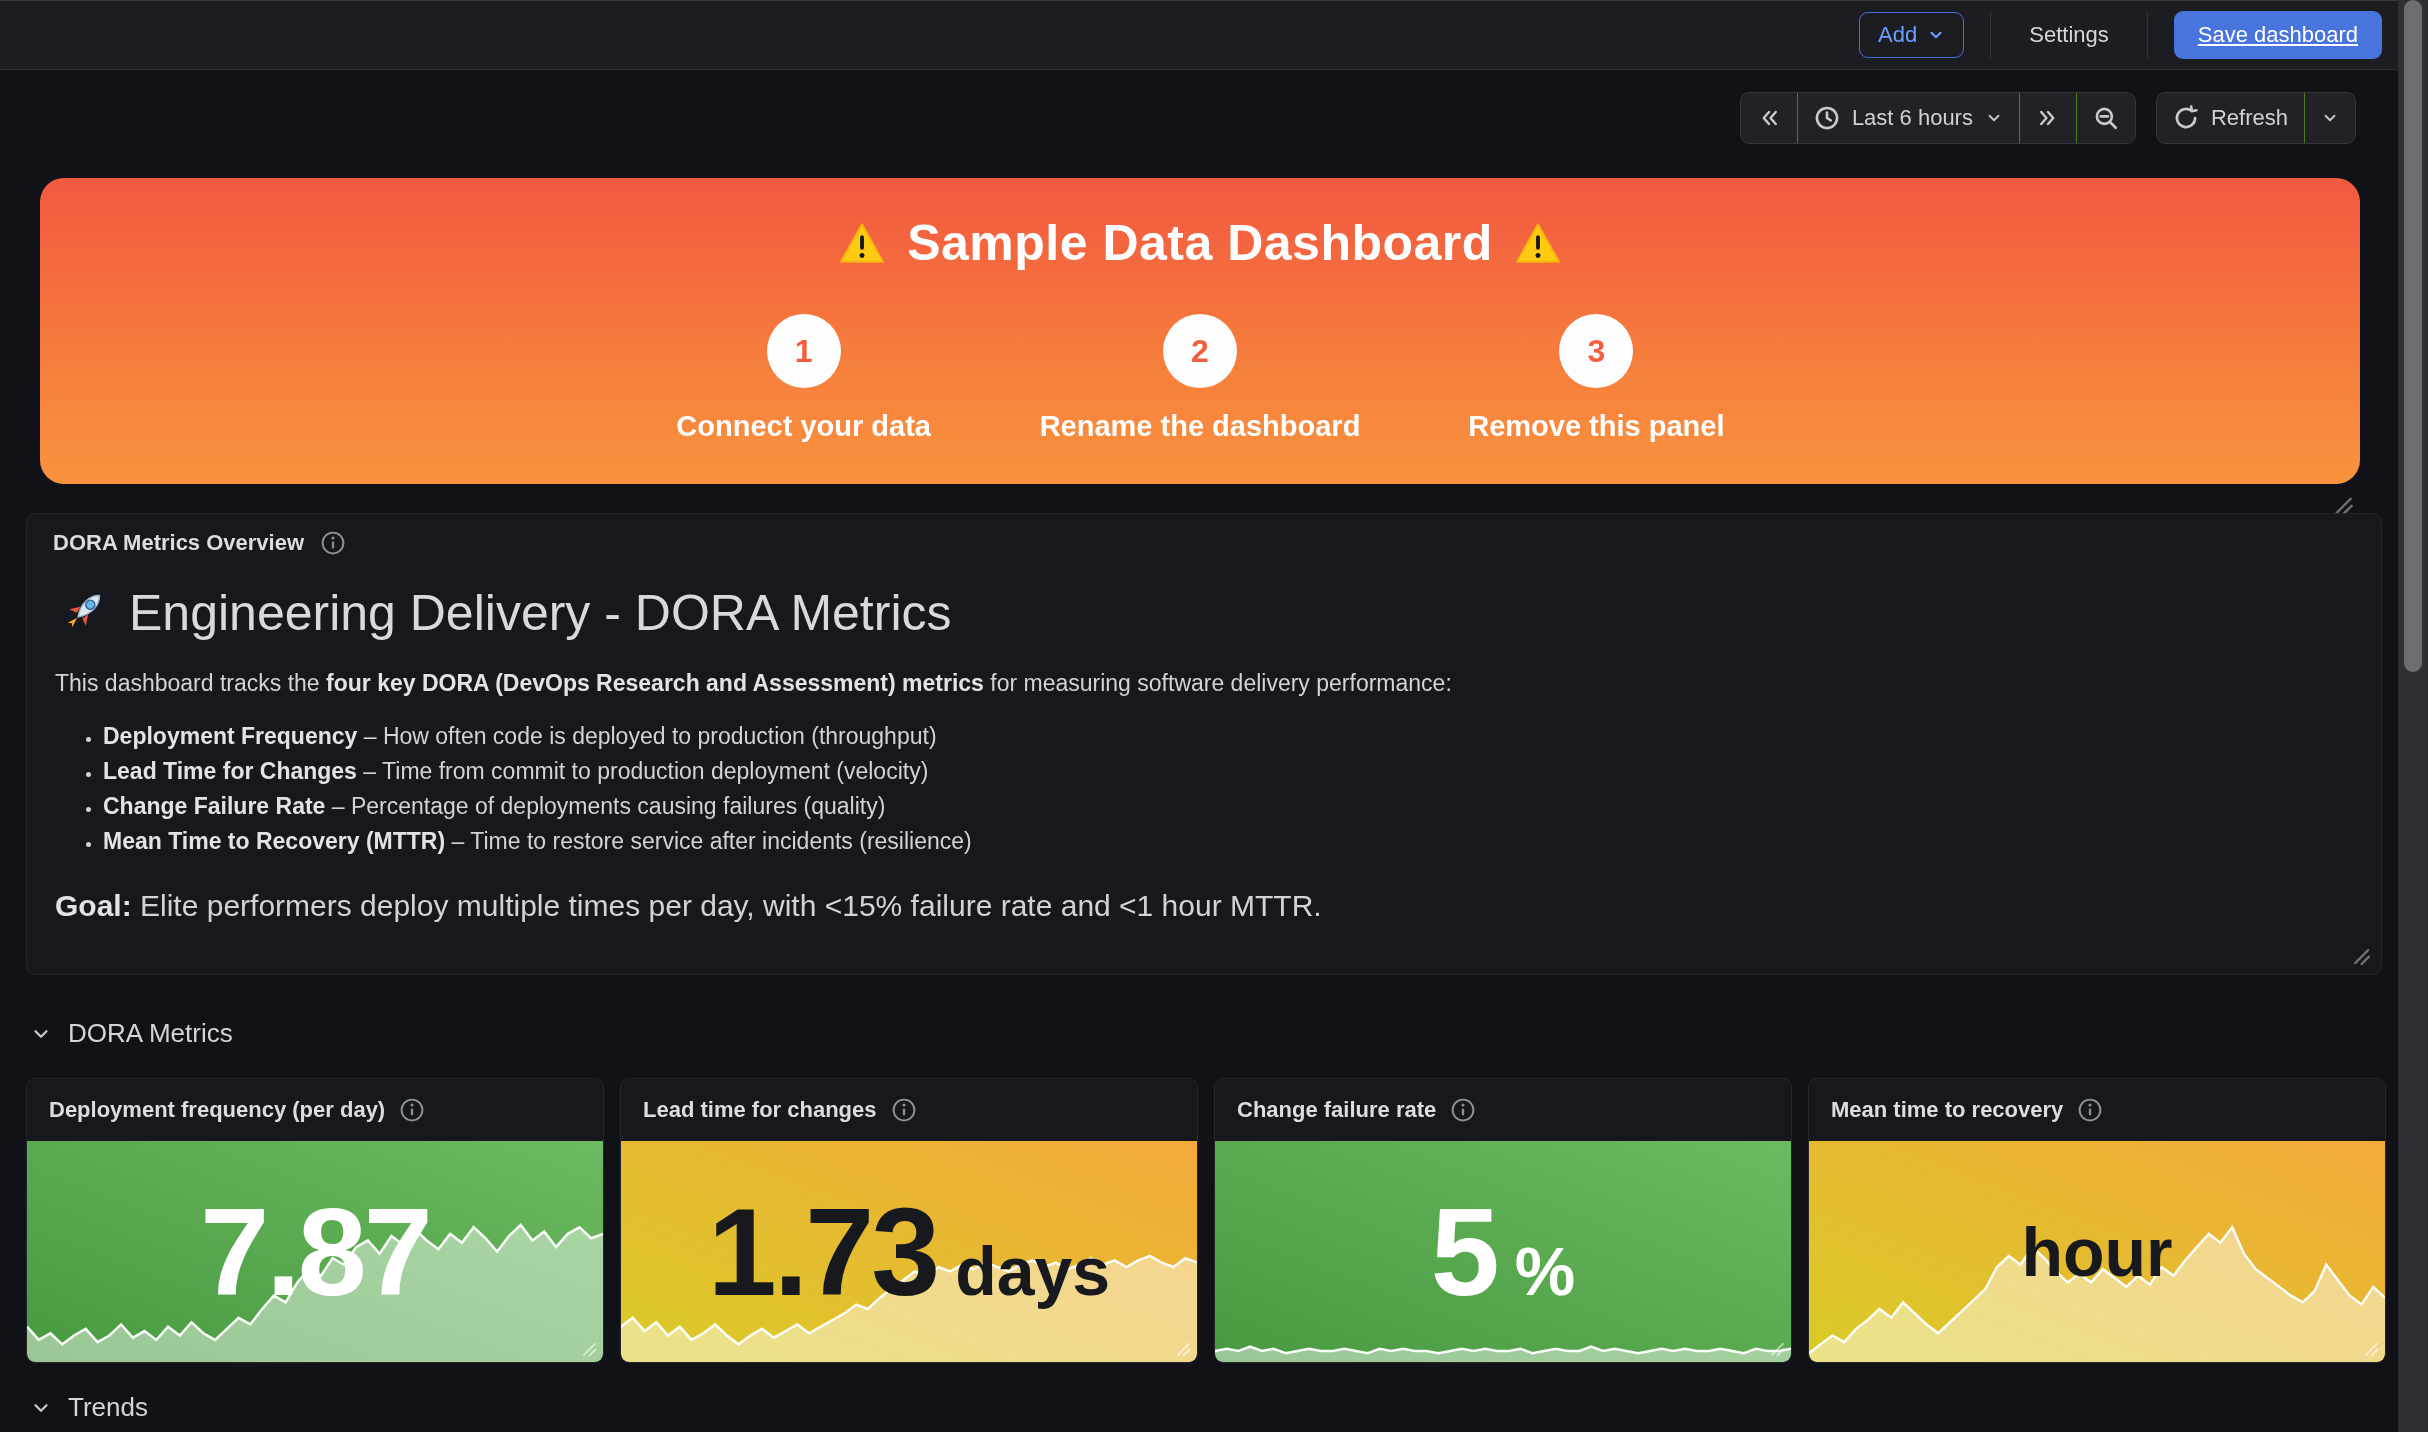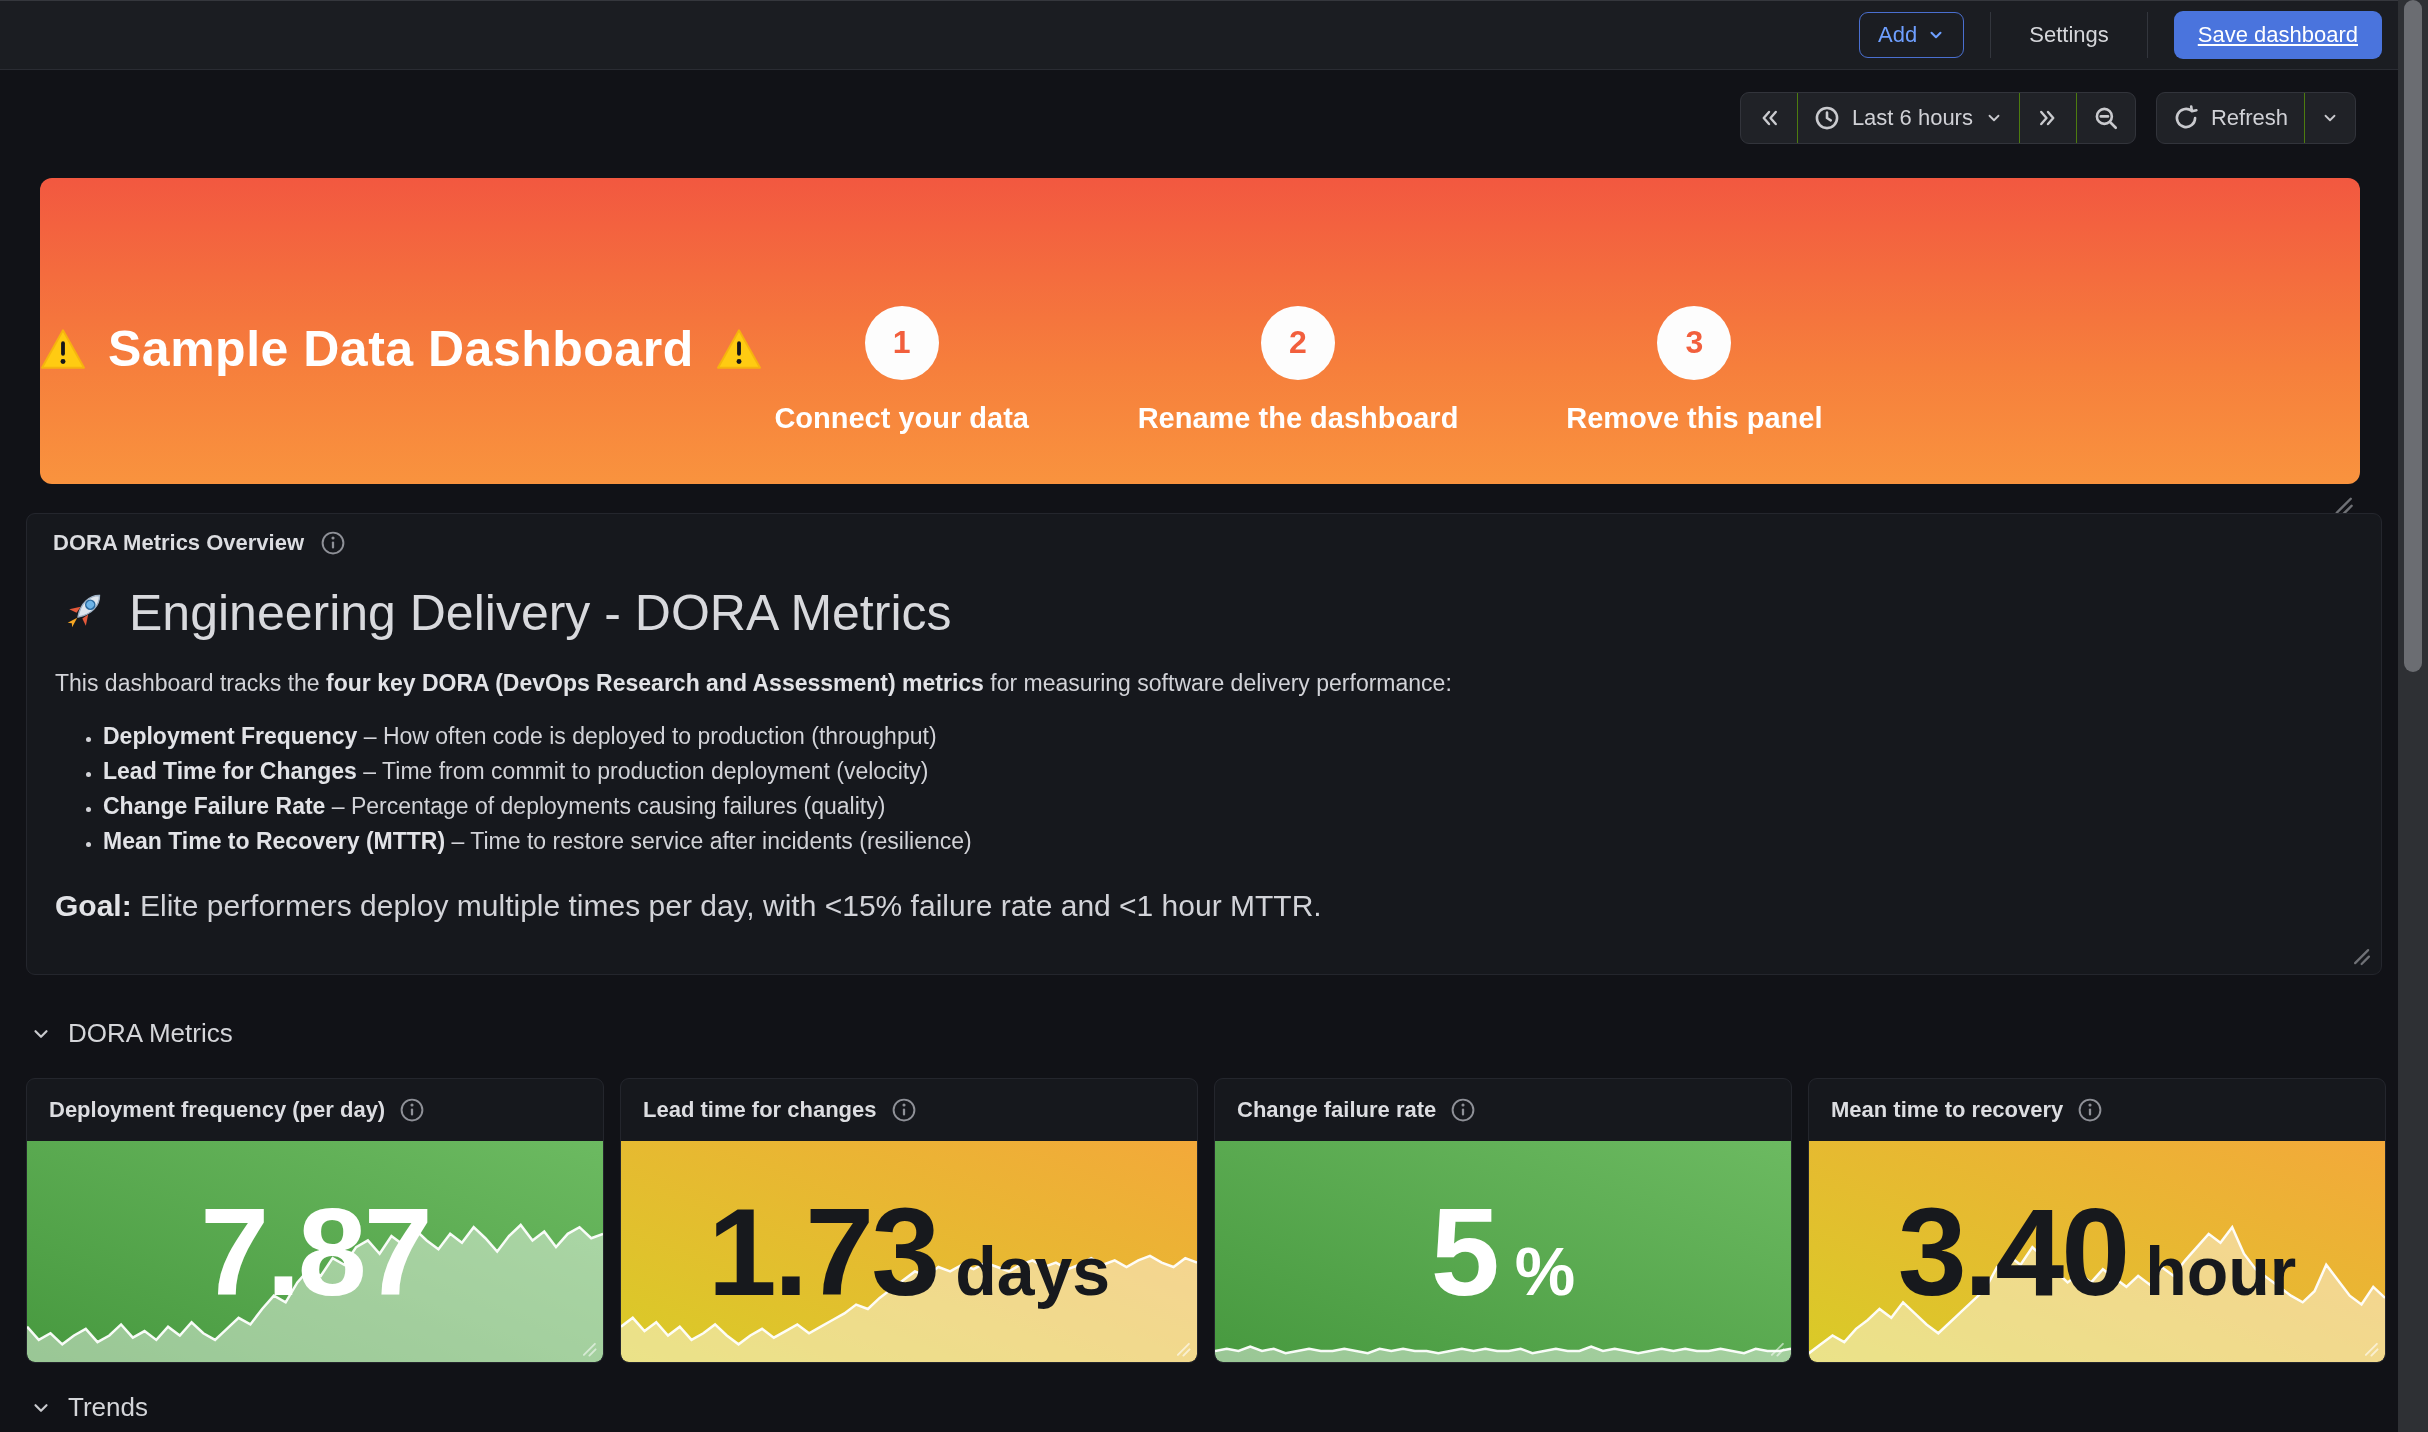--- a/index.html
+++ b/index.html
@@ -34,23 +34,23 @@
   .btn-group { display:flex; align-items:stretch; border:1px solid #32343b; border-radius:9px;
                background:#202227; overflow:hidden; height:52px; }
   .tb-btn { display:flex; align-items:center; gap:12px; padding:0 16px; color:#d0d1d6;
             font-size:22px; font-weight:500; cursor:pointer; }
   .tb-btn + .tb-btn { border-left:1px solid #4d7c0f; }
   .icon-stroke { stroke:#c9cace; fill:none; stroke-width:1.6; stroke-linecap:round; stroke-linejoin:round; }
 
   
   .banner {
     position:absolute; left:40px; top:178px; width:2320px; height:306px;
-    border-radius:12px;
+    border-radius:24px;
     background:linear-gradient(180deg,#f25840 0%,#f67f3c 62%,#f9933e 100%);
-    display:flex; flex-direction:row; align-items:center; padding-top:36px;
+    display:flex; flex-direction:column; align-items:center; padding-top:36px;
   }
   .banner-title-row { display:flex; align-items:center; gap:22px; }
   .banner-title { color:#ffffff; font-size:50px; font-weight:700; letter-spacing:0.5px; }
   .steps-row { margin-top:42px; display:flex; gap:96px; }
   .step { display:flex; flex-direction:column; align-items:center; gap:22px; min-width:280px; }
   .step-circle { width:74px; height:74px; border-radius:50%; background:#fdfdfd;
                  display:flex; align-items:center; justify-content:center;
                  color:#f25f3d; font-size:32px; font-weight:700; }
   .step-label { color:#ffffff; font-size:29px; font-weight:600; }
 
@@ -335,21 +335,20 @@
       <circle cx="8" cy="4.9" r="0.95" fill="#8e9097"></circle>
     </svg>
   </div>
   <div class="stat-body bg-yellow">
     <svg class="spark" viewBox="0 0 100 100" preserveAspectRatio="none">
         <path d="M0.00,96.00 L2.04,92.00 L4.08,88.00 L6.12,91.00 L8.16,85.00 L10.20,81.00 L12.24,76.00 L14.29,80.00 L16.33,73.00 L18.37,78.00 L20.41,83.00 L22.45,87.00 L24.49,82.00 L26.53,77.00 L28.57,72.00 L30.61,67.00 L32.65,57.00 L34.69,52.00 L36.73,56.00 L38.78,48.00 L40.82,53.00 L42.86,59.00 L44.90,64.00 L46.94,60.00 L48.98,64.00 L51.02,58.00 L53.06,62.00 L55.10,66.00 L57.14,61.00 L59.18,65.00 L61.22,57.00 L63.27,61.00 L65.31,54.00 L67.35,48.00 L69.39,42.00 L71.43,46.00 L73.47,39.00 L75.51,51.00 L77.55,58.00 L79.59,62.00 L81.63,66.00 L83.67,70.00 L85.71,73.00 L87.76,68.00 L89.80,56.00 L91.84,63.00 L93.88,70.00 L95.92,74.00 L97.96,66.00 L100.00,71.00 L100,100 L0,100 Z" class="spark-area"></path>
         <path d="M0.00,96.00 L2.04,92.00 L4.08,88.00 L6.12,91.00 L8.16,85.00 L10.20,81.00 L12.24,76.00 L14.29,80.00 L16.33,73.00 L18.37,78.00 L20.41,83.00 L22.45,87.00 L24.49,82.00 L26.53,77.00 L28.57,72.00 L30.61,67.00 L32.65,57.00 L34.69,52.00 L36.73,56.00 L38.78,48.00 L40.82,53.00 L42.86,59.00 L44.90,64.00 L46.94,60.00 L48.98,64.00 L51.02,58.00 L53.06,62.00 L55.10,66.00 L57.14,61.00 L59.18,65.00 L61.22,57.00 L63.27,61.00 L65.31,54.00 L67.35,48.00 L69.39,42.00 L71.43,46.00 L73.47,39.00 L75.51,51.00 L77.55,58.00 L79.59,62.00 L81.63,66.00 L83.67,70.00 L85.71,73.00 L87.76,68.00 L89.80,56.00 L91.84,63.00 L93.88,70.00 L95.92,74.00 L97.96,66.00 L100.00,71.00" class="spark-line"></path>
       </svg>
     <div class="stat-value-row">
       <div class="vw fg-dark">
-        <span class="stat-value">3.40</span>
         <span class="stat-unit">hour</span>
       </div>
     </div>
     <svg class="resize-handle" style="right:4px; bottom:3px; position:absolute;" width="22" height="22" viewBox="0 0 16 16">
       <path d="M5 13 L13 5 M9 13.5 L13.5 9" stroke="rgba(255,255,255,0.6)" stroke-width="1.4" fill="none" stroke-linecap="round"></path>
     </svg>
   </div>
 </section>
 
 <div class="row-header rh-trends">

